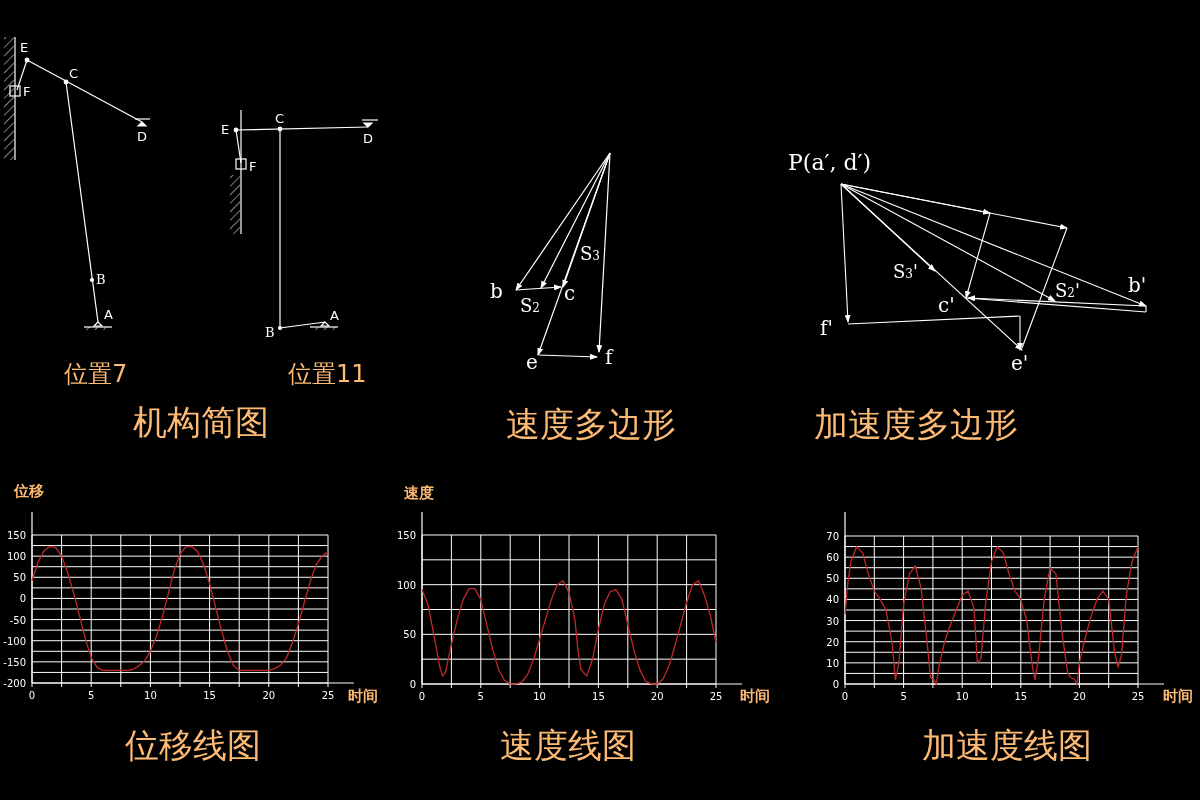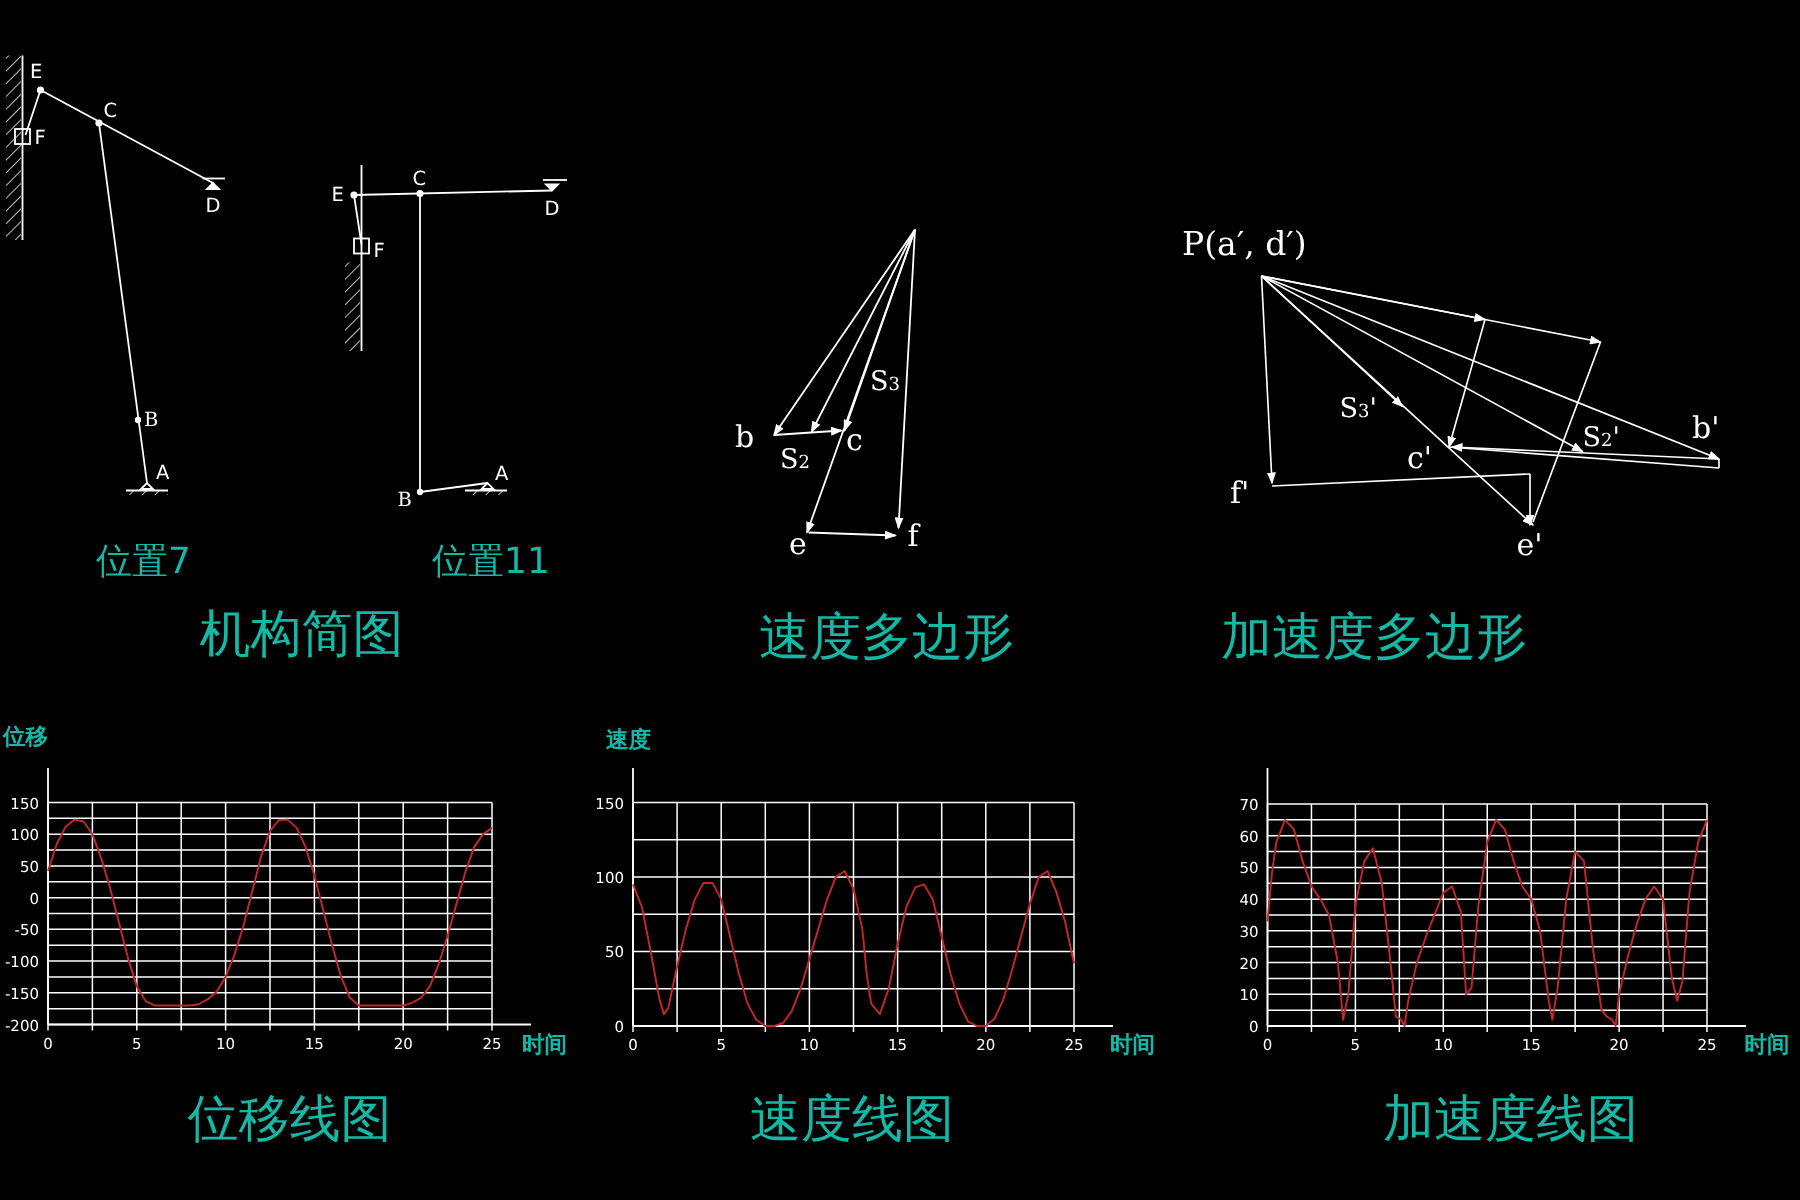--- a/index.html
+++ b/index.html
@@ -1,18 +1,18 @@
 <!DOCTYPE html>
 <html><head>
 <meta charset="utf-8">
 <style>
   html, body { margin: 0; padding: 0; background: #000; }
   body { width: 1200px; height: 800px; position: relative; overflow: hidden; font-family: "DejaVu Serif", serif; color: #fff; }
   svg { position: absolute; left: 0; top: 0; }
-  .cap { position: absolute; color: #14b8a6; font-family: "DejaVu Sans", sans-serif; white-space: nowrap; }
+  .cap { position: absolute; color: #fdba74; font-family: "DejaVu Sans", sans-serif; white-space: nowrap; }
   .cap-big { font-size: 34px; }
   .cap-mid { font-size: 24px; }
   .cap-small { font-size: 15px; font-weight: bold; }
   .lbl { font-family: "DejaVu Sans", sans-serif; fill: #fff; }
   .lbl-serif { font-family: "DejaVu Serif", serif; fill: #fff; }
   .tick { font-family: "DejaVu Sans", sans-serif; fill: #fff; font-size: 10px; }
 </style>
 </head>
 <body>
 
@@ -249,21 +249,21 @@
       <polyline points="845.0,614.2 847.9,582.5 850.9,561.4 856.7,546.6 862.6,552.9 868.4,574.1 874.3,591.0 880.2,599.4 886.0,610.0 891.9,641.7 895.4,679.8 898.9,662.9 903.6,603.7 909.5,574.1 915.3,565.6 921.2,588.9 927.0,641.7 930.6,677.7 934.1,679.8 936.4,684.0 938.8,667.1 944.6,641.7 950.5,624.8 956.3,610.0 962.2,595.2 968.1,591.0 973.9,607.9 977.4,662.9 981.0,658.6 985.6,603.7 991.5,561.4 997.4,546.6 1003.2,552.9 1009.1,574.1 1014.9,591.0 1020.8,599.4 1026.7,620.6 1032.5,667.1 1034.9,679.8 1038.4,658.6 1044.2,599.4 1050.1,567.7 1056.0,574.1 1061.8,631.1 1067.7,673.4 1071.2,677.7 1074.7,679.8 1077.1,684.0 1079.4,662.9 1085.3,637.5 1091.1,616.3 1097.0,599.4 1102.8,591.0 1108.7,599.4 1114.6,652.3 1118.1,667.1 1121.6,654.4 1126.3,595.2 1132.1,561.4 1138.0,546.6" fill="none" stroke="#c0282a" stroke-width="1.3" stroke-linejoin="round"></polyline>
     </g>
 </svg>
 
 <div class="cap cap-mid" style="left:64px; top:358px;">位置7</div>
 <div class="cap cap-mid" style="left:288px; top:358px;">位置11</div>
 <div class="cap cap-big" style="left:133px; top:400px;">机构简图</div>
 <div class="cap cap-big" style="left:474px; top:402px;margin-left:32px;">速度多边形</div>
 <div class="cap cap-big" style="left:814px; top:402px;text-align:center;">加速度多边形</div>
 
-<div class="cap cap-small" style="left:2px; top:482px;">位移</div>
+<div class="cap cap-small" style="left:14px; top:482px;">位移</div>
 <div class="cap cap-small" style="left:404px; top:484px;">速度</div>
 
 <div class="cap cap-small" style="left:348px; top:687px;">时间</div>
 <div class="cap cap-small" style="left:740px; top:687px;">时间</div>
 <div class="cap cap-small" style="left:1163px; top:687px;">时间</div>
 
 <div class="cap cap-big" style="left:125px; top:723px;">位移线图</div>
 <div class="cap cap-big" style="left:500px; top:723px;">速度线图</div>
 <div class="cap cap-big" style="left:922px; top:723px;">加速度线图</div>
 

